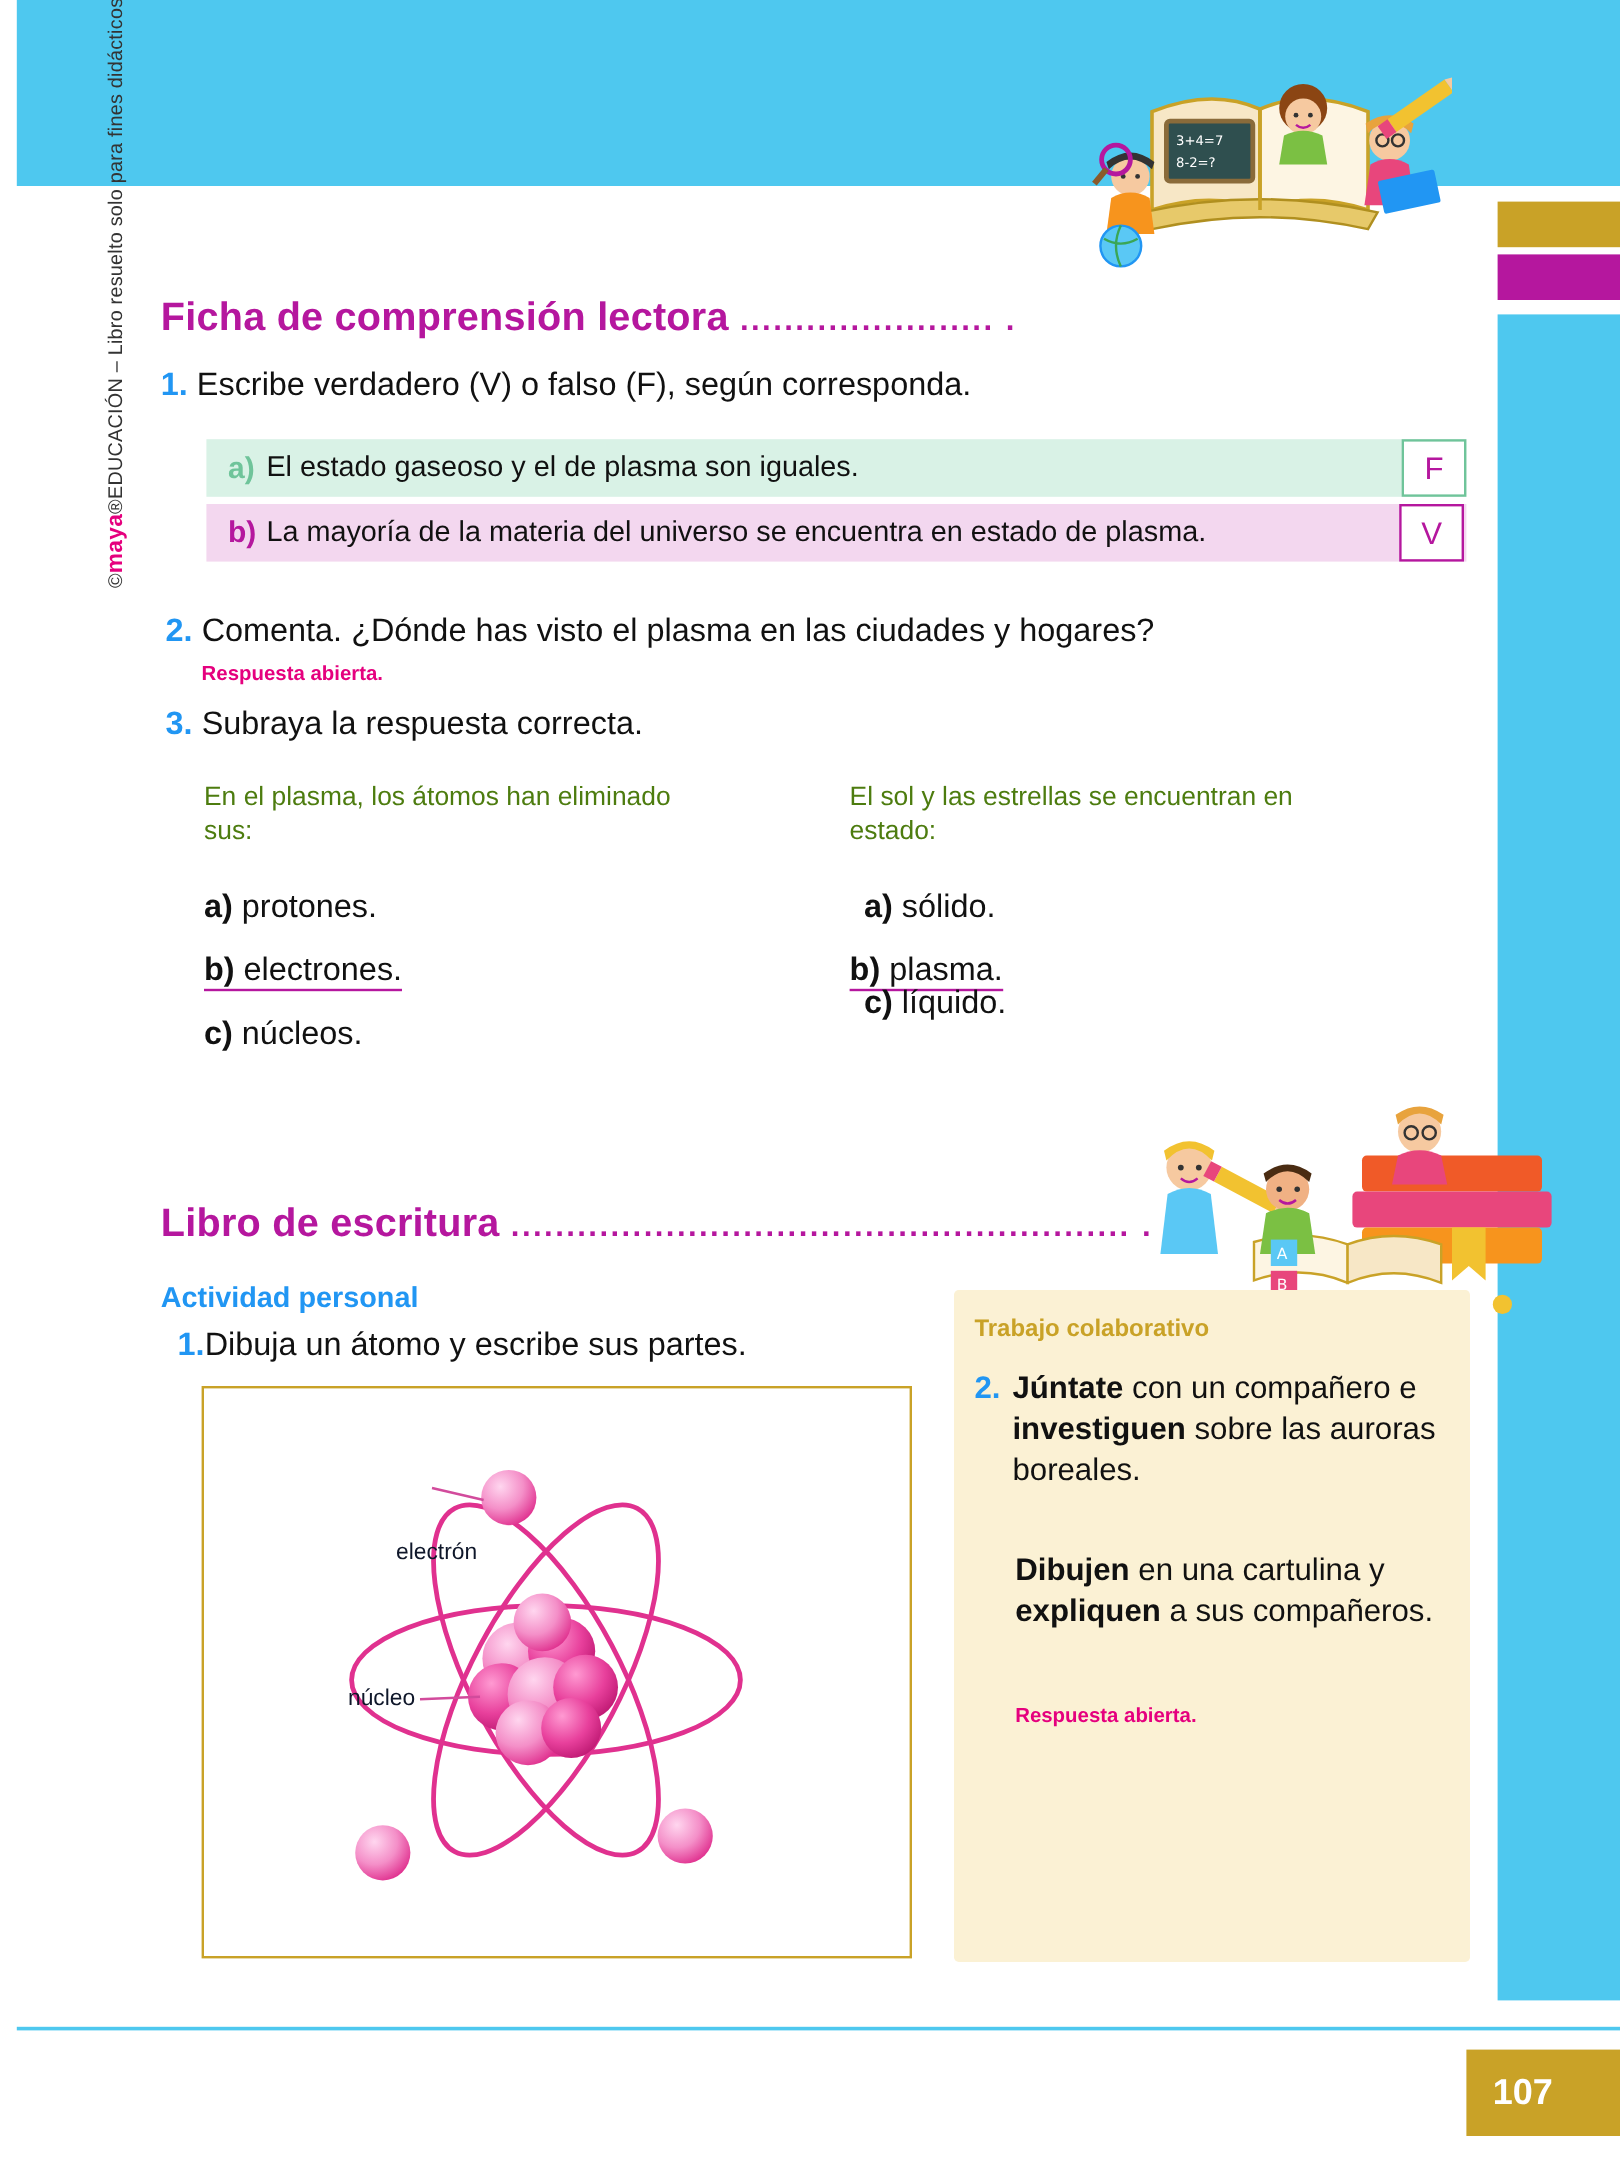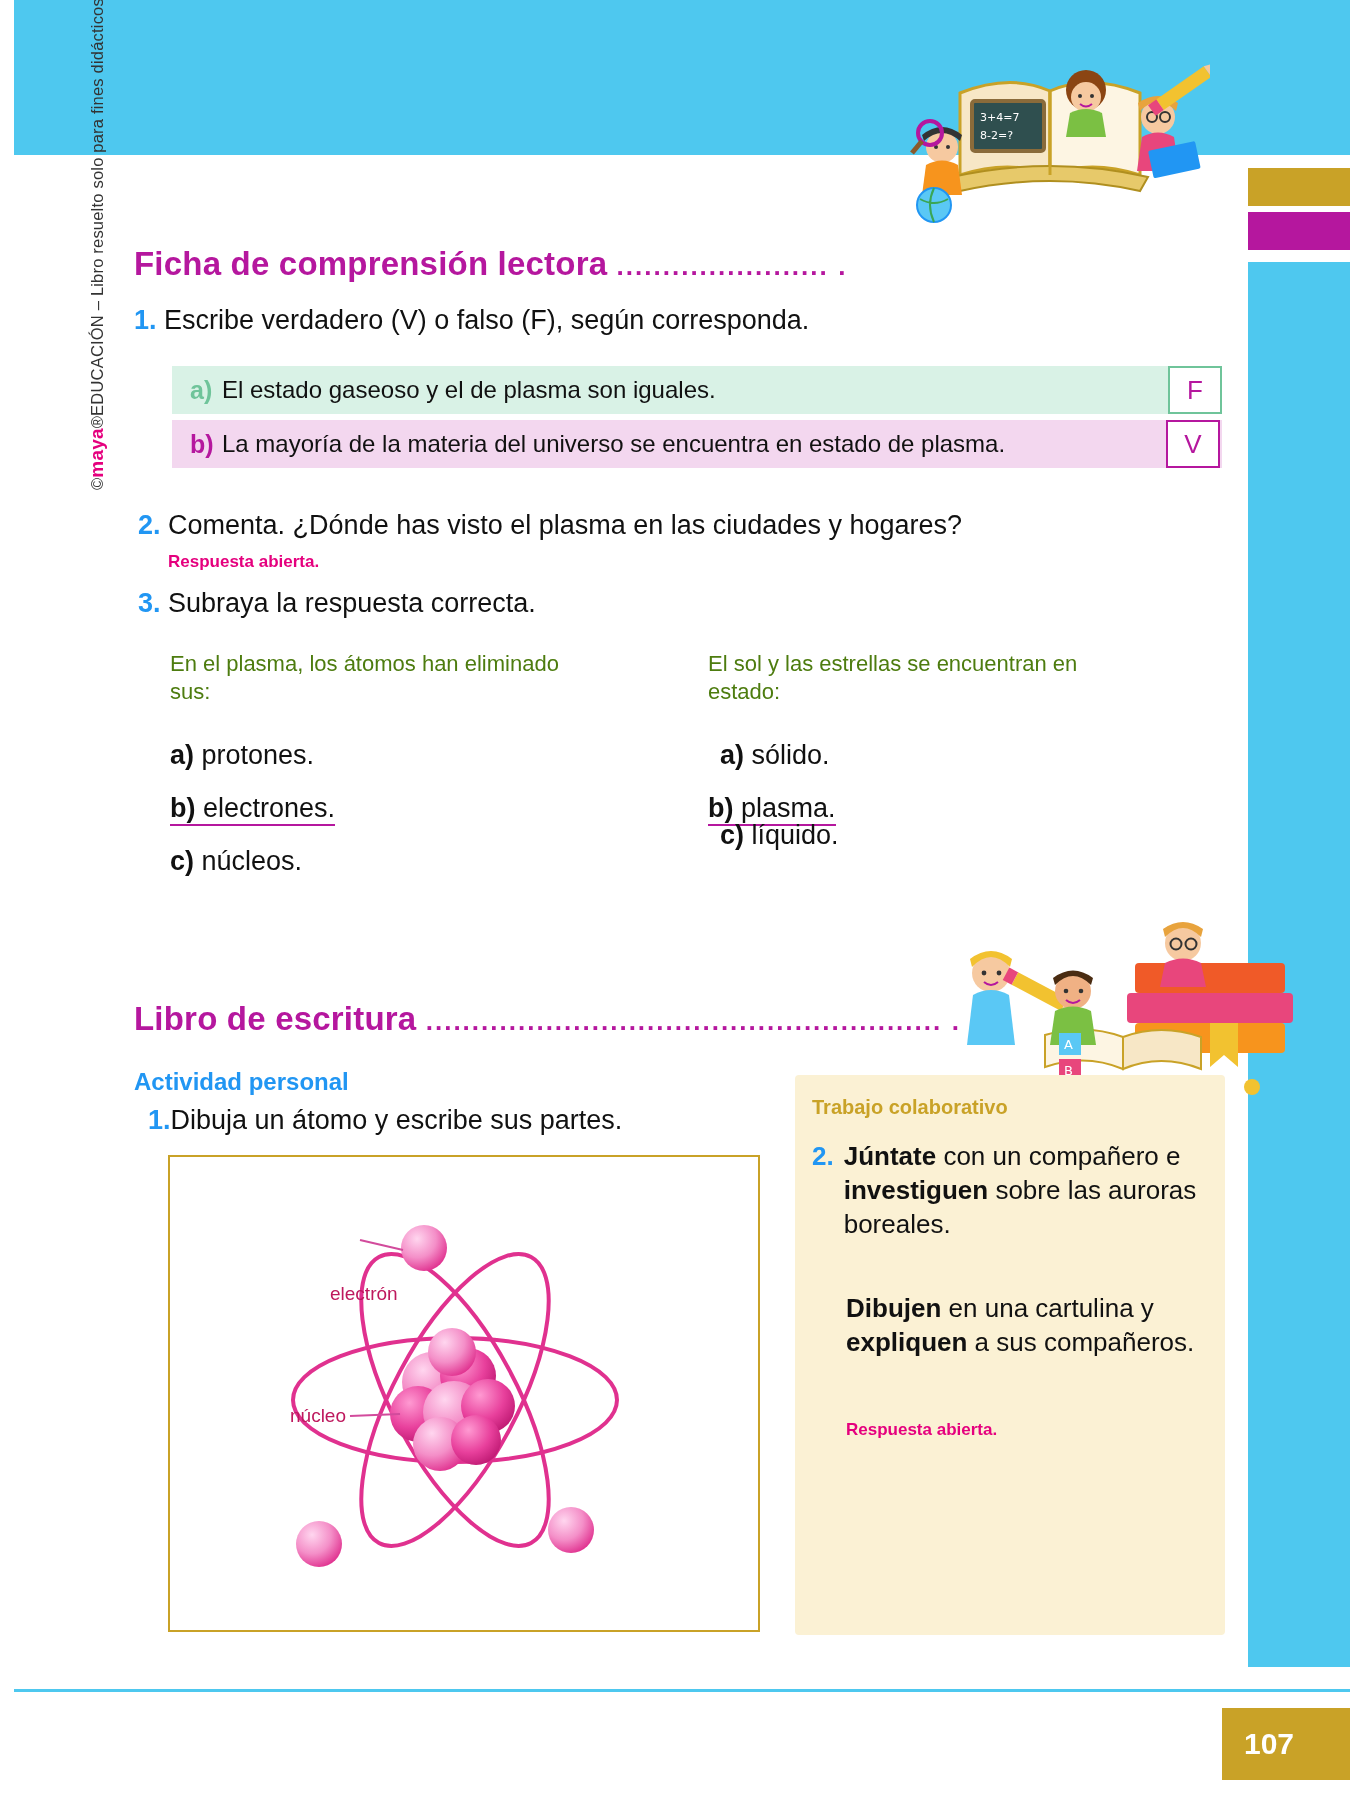--- a/index.html
+++ b/index.html
@@ -111,21 +111,21 @@
 
   .collab-box {
     position:absolute; background:#fbf1d4; border-radius:4px;
   }
   .collab-title {
     color:#c9a227; font-weight:bold; font-size:20px;
   }
   .collab-text { font-size:26px; color:#111; line-height:1.3; }
   .collab-text b { font-weight:bold; }
 
-  .lbl { position:absolute; font-size:19px; color:#be185d; }
+  .lbl { position:absolute; font-size:19px; color:#0f172a; }
 
   
   .atom-wrap { position:absolute; }
 </style>
 </head>
 <body>
 
 <div class="top-band"></div>
 <div class="top-band-white"></div>
 <div class="right-tab-gold"></div>

